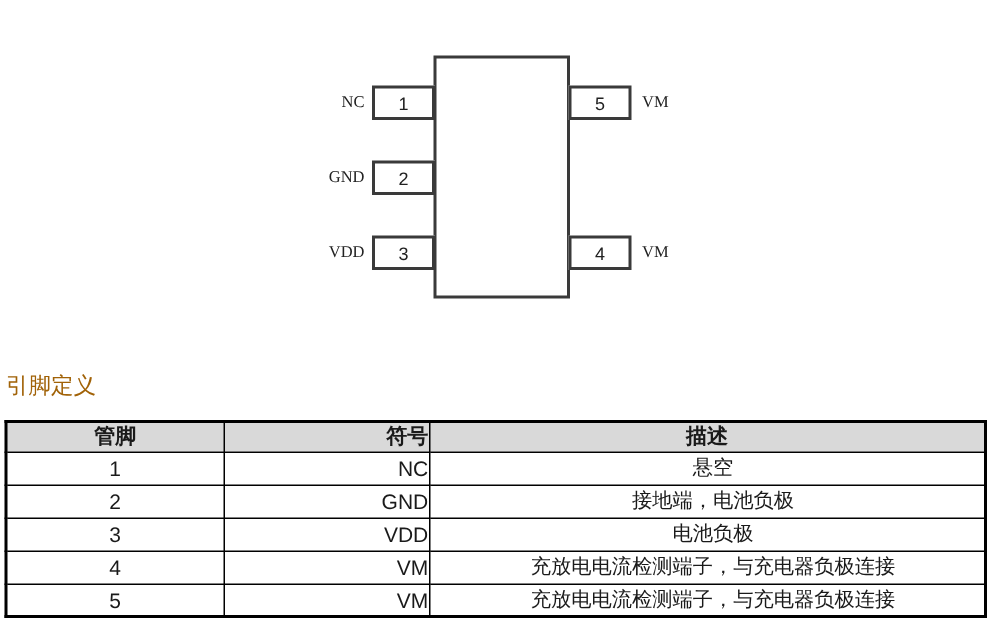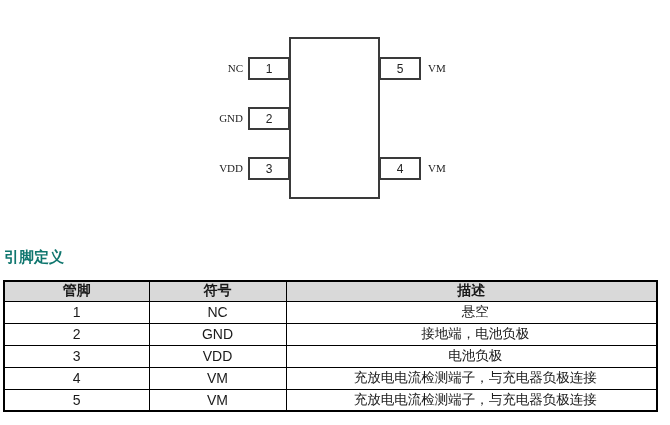--- a/index.html
+++ b/index.html
@@ -41,41 +41,41 @@
   .lbl-left  { left: 190px; width: 53px; text-align: right; }
   .lbl-right { left: 428px; width: 60px; text-align: left; }
   .pkg-name {
     position: absolute; left: 274px; top: 211px; width: 120px;
     text-align: center; font-size: 12px; color: #222;
   }
 
   
   .section-heading {
     position: absolute; left: 4px; top: 248px;
-    font-size: 15px; font-weight: bold; color: #0f766e;
+    font-size: 15px; font-weight: normal; color: #a16207;
   }
 
   
   table.pin-table {
     position: absolute; left: 3px; top: 280px; width: 655px;
     border-collapse: collapse; table-layout: fixed;
     font-size: 14px;
   }
   .pin-table th, .pin-table td {
     border: 1px solid #000;
     height: 22px; padding: 0;
     vertical-align: middle;
   }
   .pin-table { border: 2px solid #000; }
   .pin-table thead th {
     background: #d9d9d9; font-weight: bold; text-align: center;
     height: 20px; font-size: 14px;
   }
   .pin-table .col0 { width: 145px; text-align: center; }
-  .pin-table .col1 { width: 137px; text-align: center; }
+  .pin-table .col1 { width: 137px; text-align: right; }
   .pin-table .col2 { width: auto; text-align: center; padding-left: 8px;
     font-family: "Liberation Serif", "DejaVu Serif", serif; font-size: 13.5px; }
   .pin-table thead .col2 { text-align: center; padding-left: 0;
     font-family: Liberation Serif, serif; font-size: 14px; }
 </style>
 </head>
 <body>
 
 <div class="page">
 

